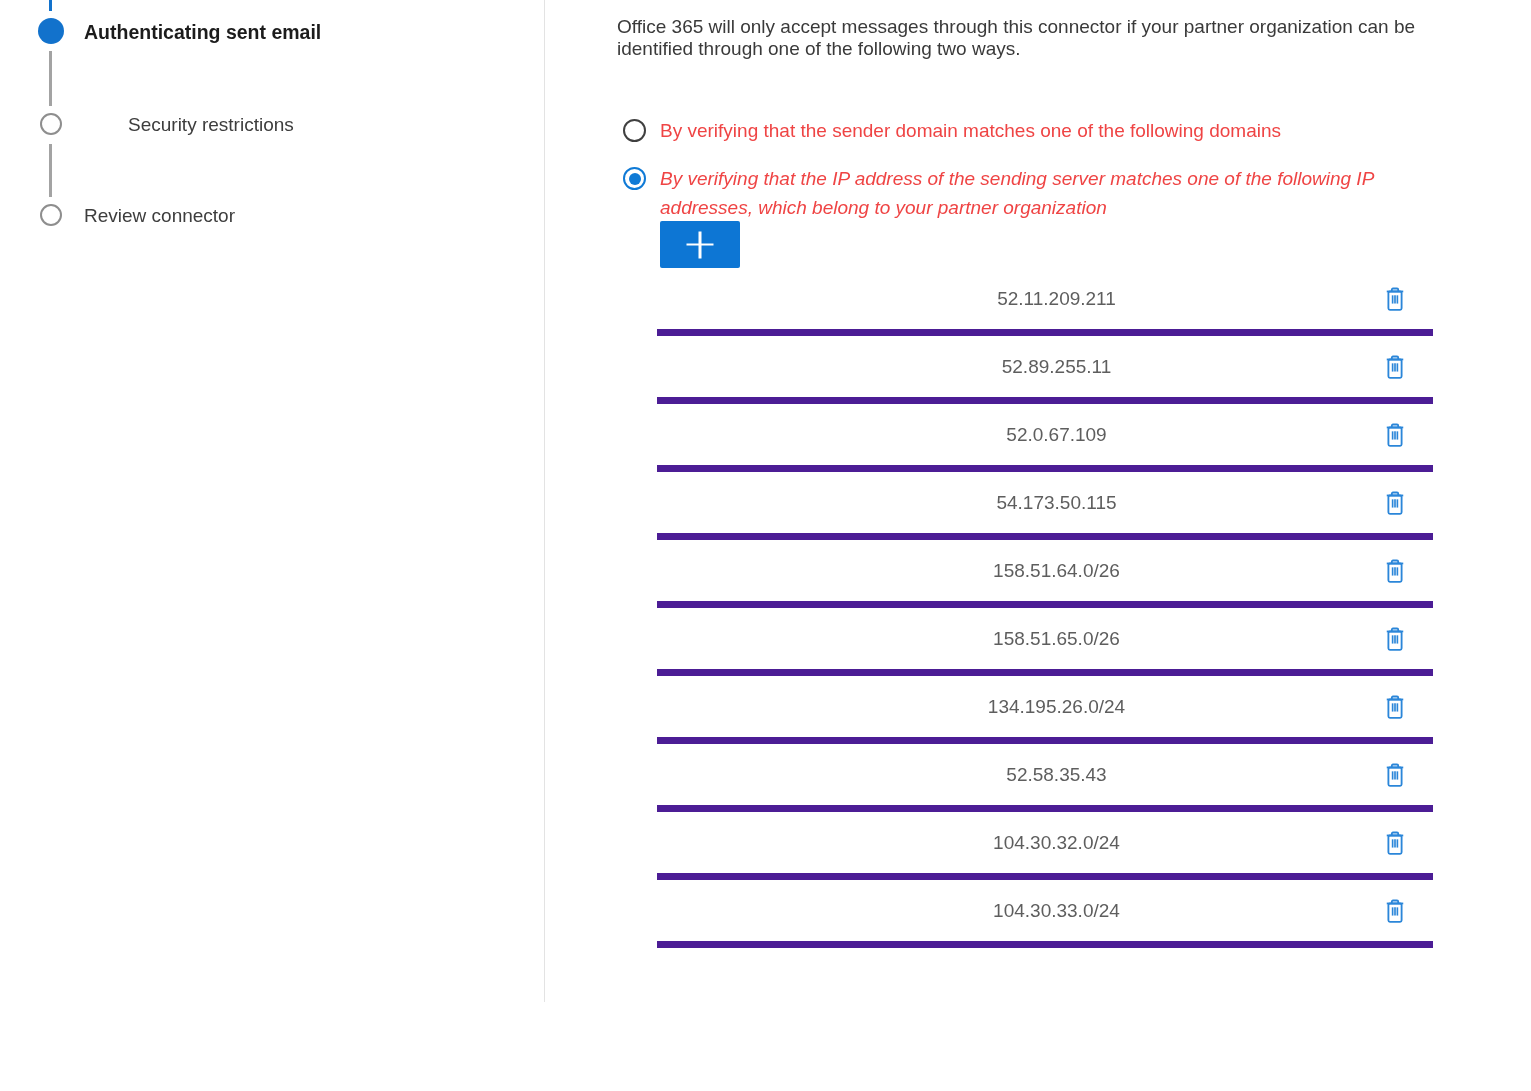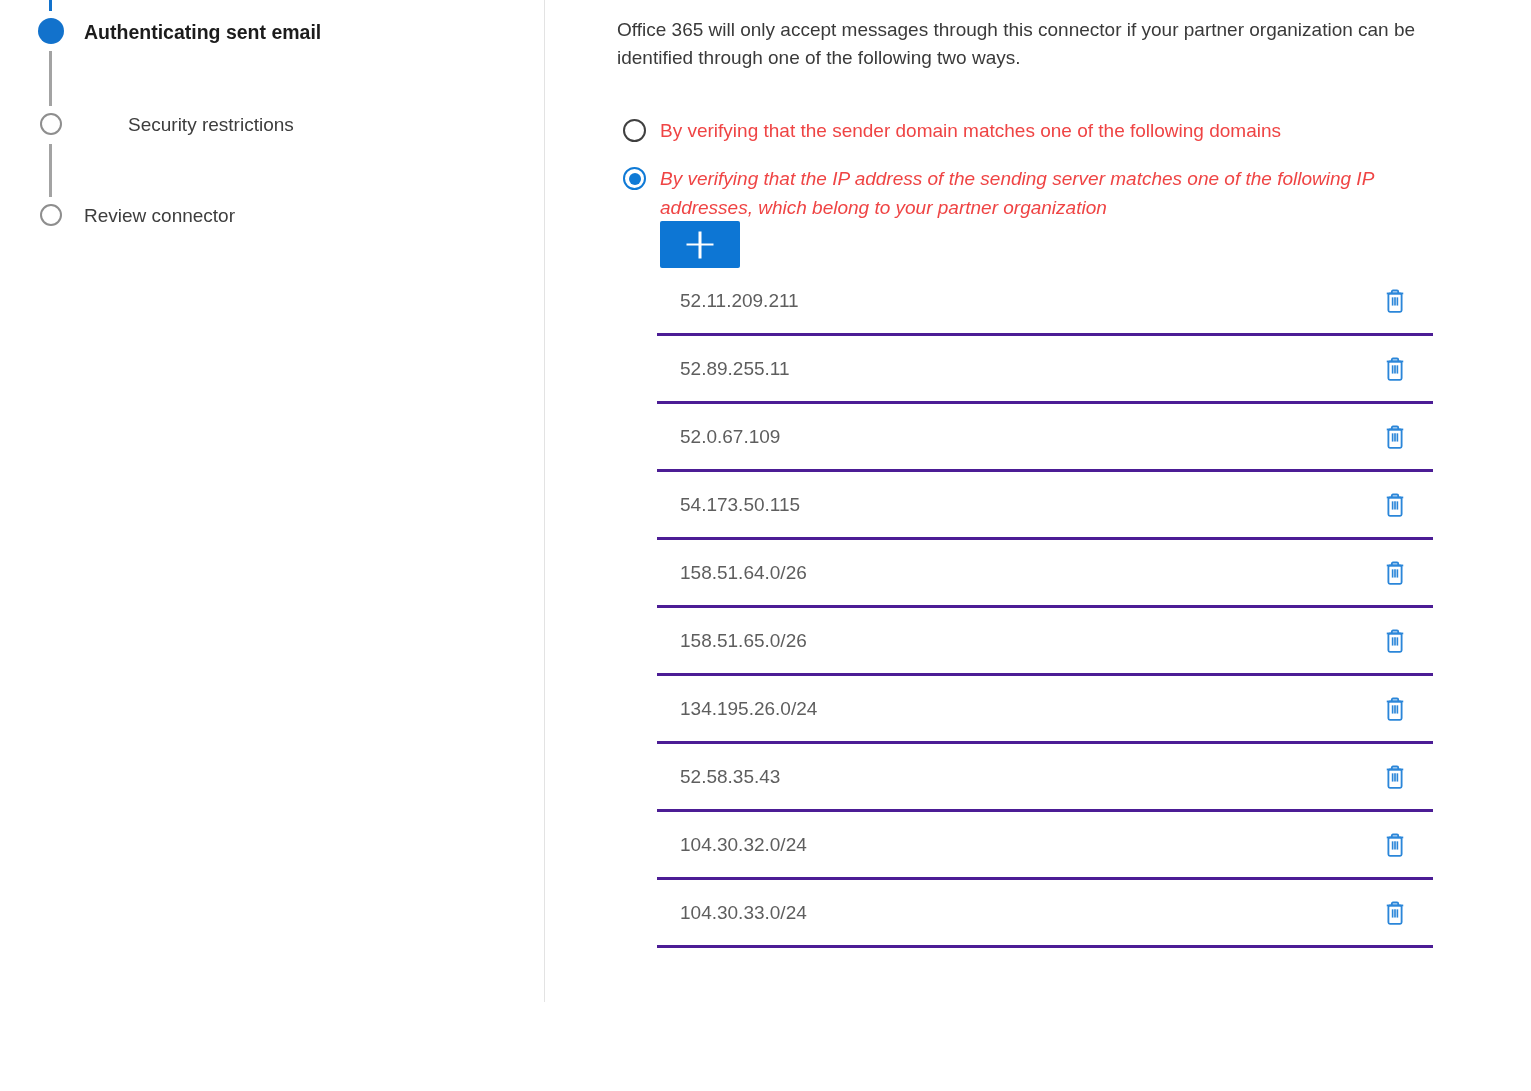--- a/index.html
+++ b/index.html
@@ -21,21 +21,21 @@
   .dot-open.s2 { top:113px; }
   .dot-open.s3 { top:204px; }
   .step-label { position:absolute; left:84px; font-size:19px; color:#3d3d3d;
                 line-height:24px; white-space:nowrap; cursor:default; }
   .step-label.active { font-weight:700; color:#1c1c1c; font-size:19.5px; top:20px; }
   .step-label.s2 { top:113px;margin-left:44px; }
   .step-label.s3 { top:204px; }
 
   
   .content { position:absolute; left:617px; top:0; width:914px; height:1002px; }
-  .intro { position:absolute; left:0; top:16px; font-size:19px; line-height:28px;
+  .intro { position:absolute; left:0; top:16px; font-size:19px; line-height:22px;
            color:#3a3a3a; white-space:pre; }
   .radio { position:absolute; width:23px; height:23px; border-radius:50%;
            border:2px solid #404040; background:#fff; cursor:pointer; }
   .radio.selected { border-color:#0f7ad6; display:flex; align-items:center; justify-content:center; }
   .radio-dot { width:12px; height:12px; border-radius:50%; background:#0f7ad6; }
   .radio.r1 { left:6px; top:119px; }
   .radio.r2 { left:6px; top:167px; }
   .option-label { position:absolute; left:43px; font-size:19px; color:#ef4444;
                   line-height:28.5px; white-space:pre; cursor:default; }
   .option-label.o1 { top:117px; }
@@ -49,22 +49,22 @@
   .add-btn { width:80px; height:47px; margin-left:2px; background:#0d76d4; border:none;
              border-radius:2px; cursor:pointer; position:relative; }
   .plus { position:absolute; left:50%; top:50%; width:27px; height:27px;
           transform:translate(-50%,-50%); }
   .plus::before, .plus::after { content:""; position:absolute; background:#ffffff; }
   .plus::before { left:0; top:12px; width:27px; height:2.6px; }
   .plus::after { left:12px; top:0; width:2.6px; height:27px; }
 
   .ip-list { position:absolute; left:40px; top:268px; width:776px; height:734px;
              overflow:hidden; }
-  .ip-row { position:relative; height:68px; border-bottom:3px solid #4c1d95;
-            display:flex; align-items:center; padding-left:23px; background:#fff; }
+  .ip-row { position:relative; height:68px; border-bottom:7px solid #4c1d95;
+            display:flex; align-items:center; padding-left:23px; background:#fff;justify-content:center; }
   .ip-text { font-size:19px; color:#5e5e5e; }
   .trash-btn { position:absolute; right:24px; top:50%; transform:translateY(-50%);
                background:none; border:none; cursor:pointer; width:28px; height:30px;
                display:flex; align-items:center; justify-content:center; }
 
   
   .footer { position:absolute; left:0; top:1002px; width:1531px; height:89px;
             border-top:1px solid #d8d8d8;
             background:linear-gradient(180deg,#fcfcfc 0%,#f4f4f4 45%,#e9e9e9 78%,#d9d9d9 100%); }
   .btn { position:absolute; top:23px; height:48px; border:none; border-radius:3px;

